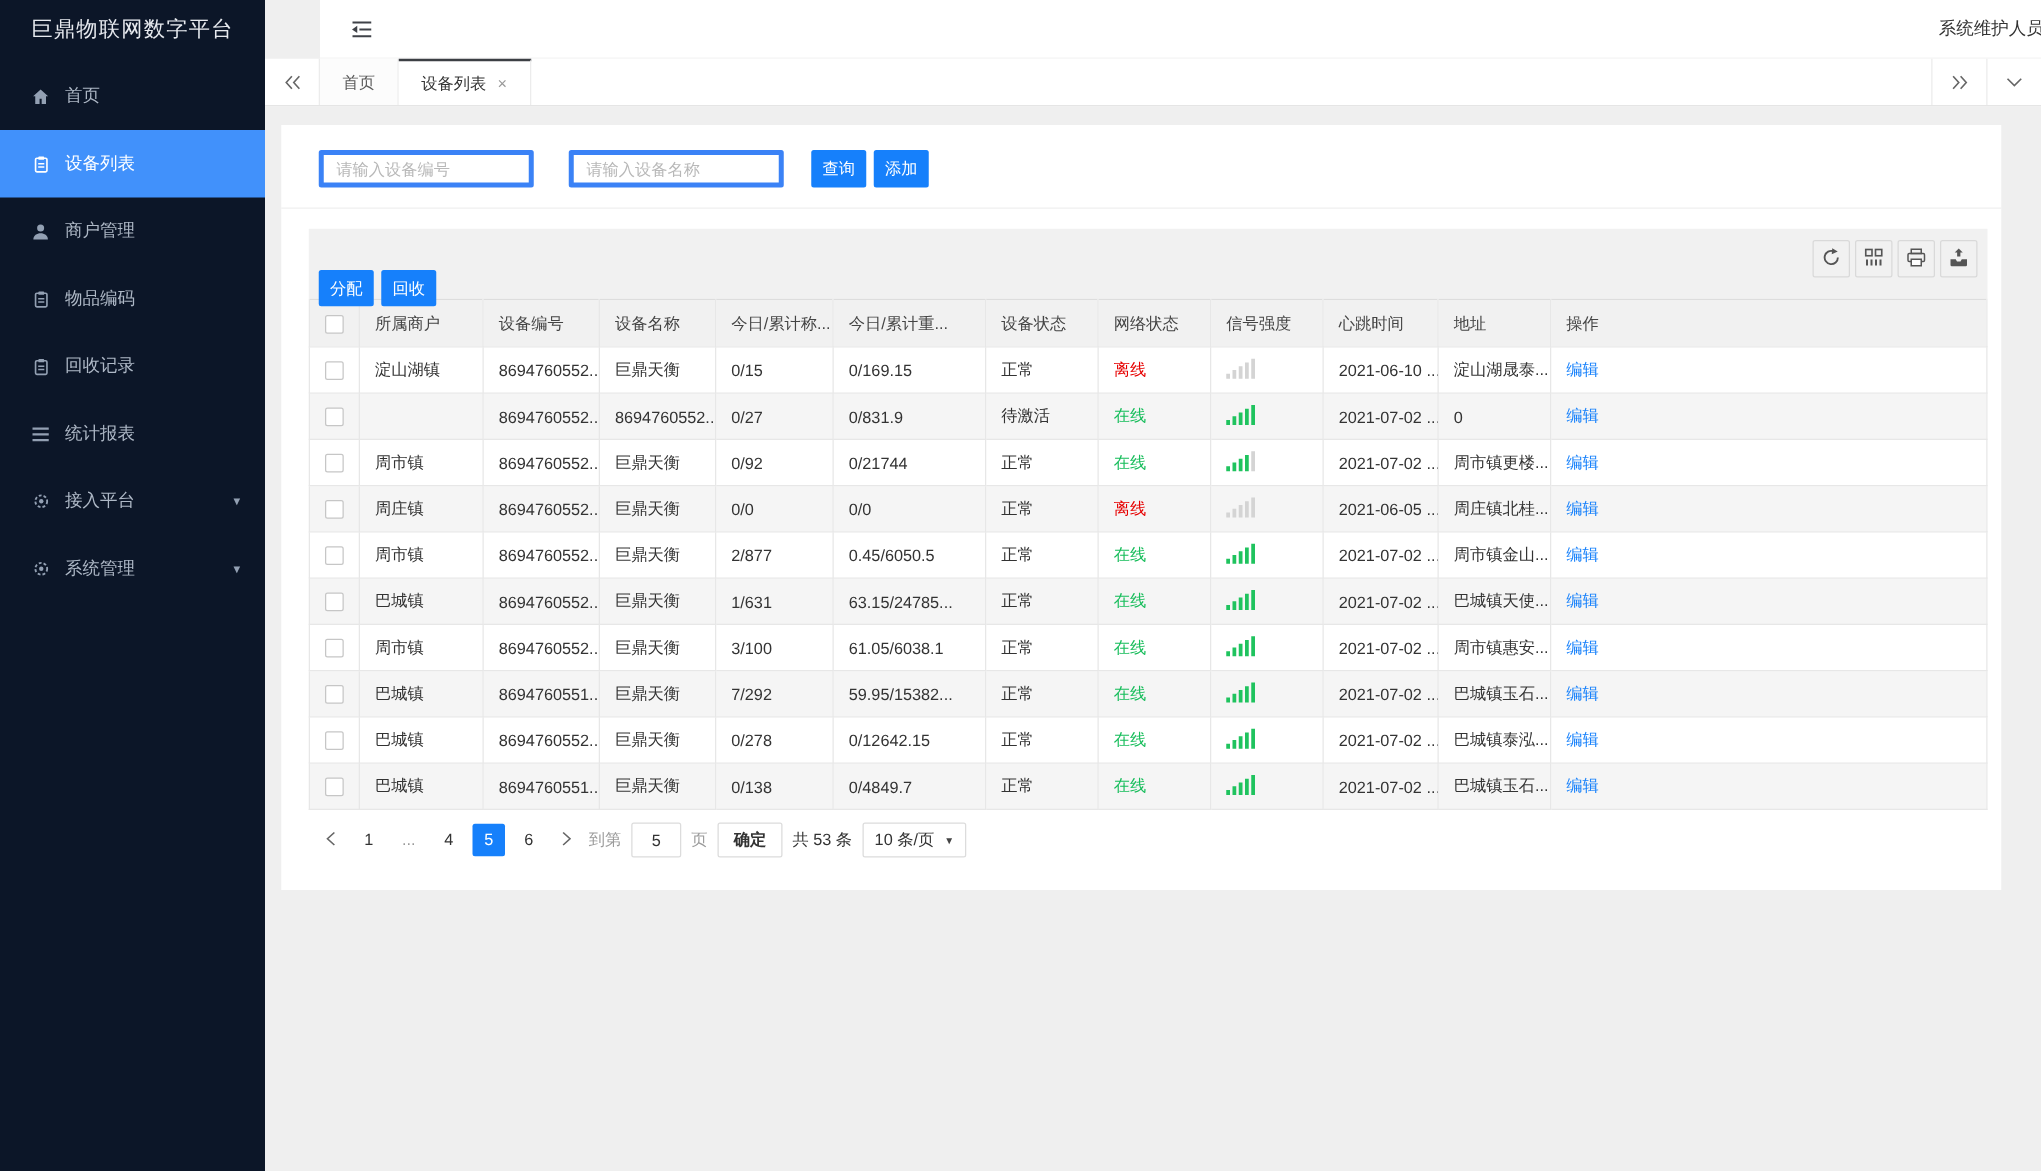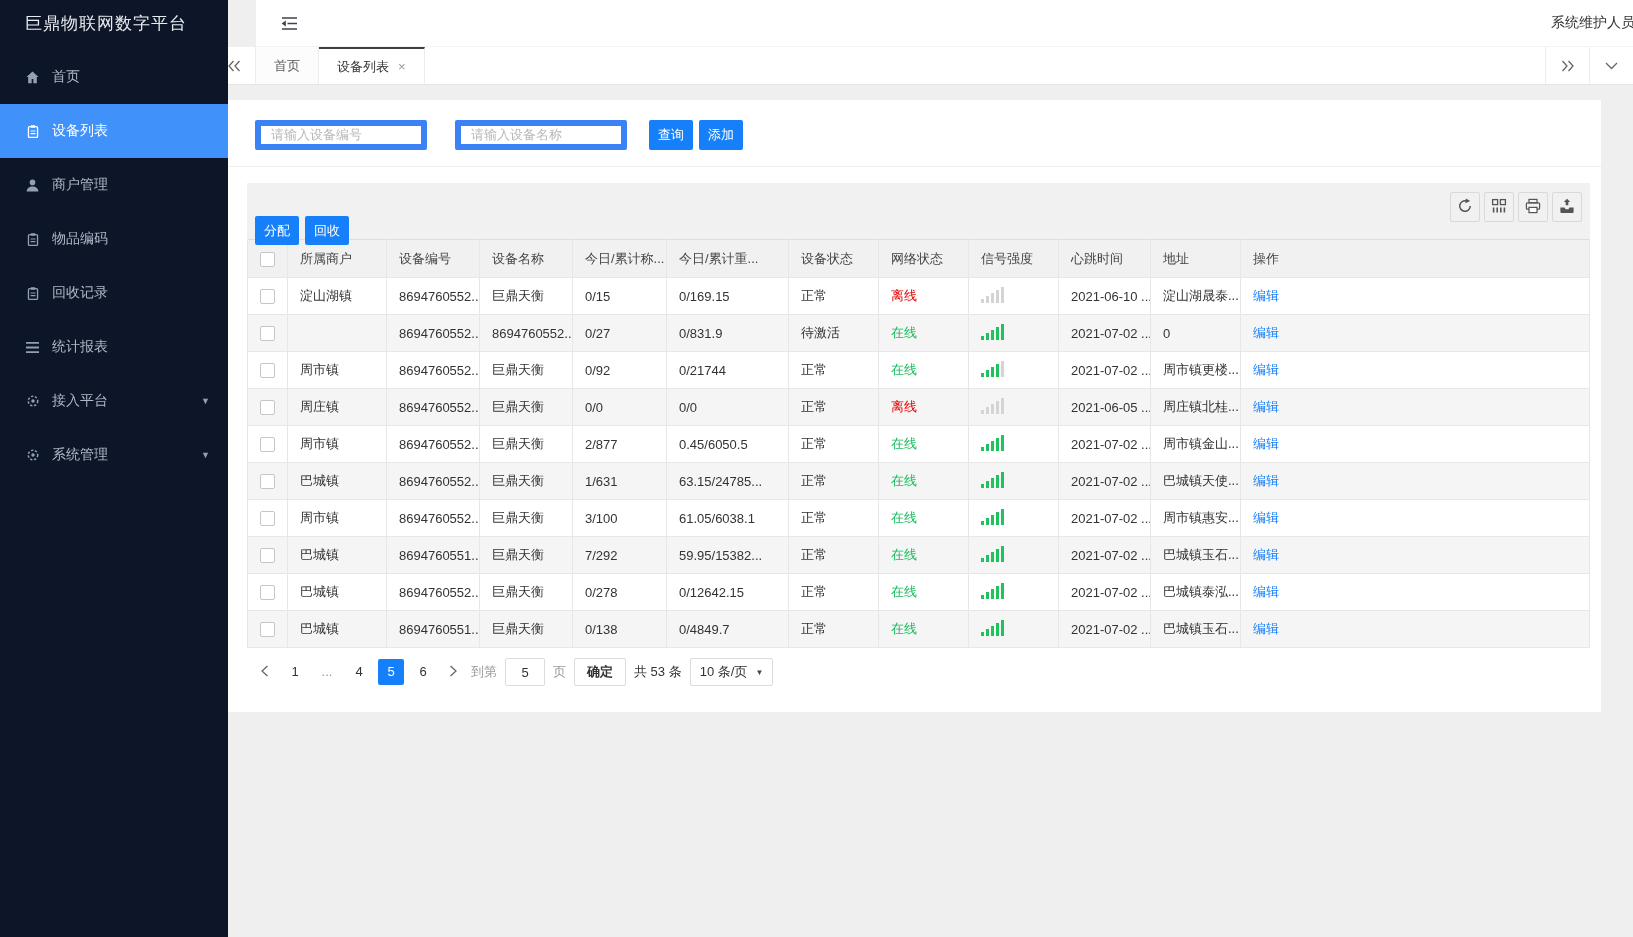--- a/index.html
+++ b/index.html
@@ -2,21 +2,21 @@
 <html><head>
 <meta charset="utf-8">
 <style>
   * { box-sizing: border-box; margin: 0; padding: 0; }
   html,body { width:1633px; height:937px; overflow:hidden; }
   body {
     font-family: "Liberation Sans", "DejaVu Sans", sans-serif;
     background:#efefef; position:relative; font-size:13px; color:#333;
   }
   
-  .sidebar { position:absolute; left:0; top:0; width:228px; height:937px; background:#0c1628; z-index:5; }
+  .sidebar { position:absolute; left:0; top:0; width:212px; height:937px; background:#0c1628; z-index:5; }
   .sidebar-title { height:48px; line-height:48px; padding-left:25px; color:#e7eaef; font-size:17px; letter-spacing:1px; white-space:nowrap; }
   .menu { margin-top:2px; }
   .menu-item { height:54px; display:flex; align-items:center; padding:0 18px 0 24px; color:#aeb8c6; font-size:14px; cursor:pointer; position:relative; }
   .menu-item .mi-icon { width:17px; height:16px; margin-right:11px; display:inline-flex; align-items:center; justify-content:center; color:#93a0b3; }
   .menu-item.active { background:#4191fb; color:#fff; }
   .menu-item.active .mi-icon { color:#fff; }
   .menu-item .mi-caret { margin-left:auto; font-size:9px; color:#93a0b3; }
   
   .header { position:absolute; left:212px; top:0; width:1421px; height:47px; background:#fff; display:flex; align-items:center; justify-content:space-between; padding:0 26px 0 24px; border-bottom:1px solid #f3f3f3;margin-left:44px; }
   .fold-btn { color:#3f4248; display:inline-flex; cursor:pointer; }
@@ -27,21 +27,21 @@
   .tab-ctrl { width:44px; display:flex; align-items:center; justify-content:center; color:#666; cursor:pointer; }
   .tab-ctrl.left { border-right:1px solid #ececec; }
   .tab-ctrl.right { border-left:1px solid #ececec; }
   .tabs-wrap { display:flex; flex:1; }
   .tab { padding:0 18px; display:flex; align-items:center; gap:9px; font-size:13px; color:#595959; border-right:1px solid #ececec; cursor:pointer; background:#fcfcfc; }
   .tab.active { background:#fff; border-top:2px solid #3c3f44; color:#333; }
   .tab .tab-close { color:#9a9a9a; font-size:13px; line-height:1; cursor:pointer; }
   
   .card { position:absolute; left:225px; top:100px; width:1376px; height:612px; background:#fff; }
   .filter-row { position:absolute; top:20px; left:30px; display:flex; align-items:center; }
-  .filter-input { width:172px; height:30px; border:6px solid #3b82f6; border-radius:2px; padding:0 10px; font-size:13px; color:#333; outline:none; font-family:Liberation Mono, monospace; }
+  .filter-input { width:172px; height:30px; border:4px solid #3b82f6; border-radius:2px; padding:0 10px; font-size:13px; color:#333; outline:none; font-family:Liberation Sans, sans-serif; }
   .filter-input::placeholder { color:#b8b8b8; }
   .gap28 { width:28px; } .gap22 { width:22px; } .gap6 { width:6px; }
   .btn-primary { min-width:44px; height:30px; background:#1680fb; color:#fff; border:none; border-radius:2px; font-size:13px; padding:0 9px; cursor:pointer; font-family:inherit; }
   .divider { position:absolute; top:66px; left:0; width:100%; border-top:1px solid #f0f0f0; }
   
   .table-zone { position:absolute; left:22px; top:83px; width:1343px; }
   .tz-toolbar { height:56px; background:#f1f1f1; display:flex; align-items:flex-start; padding:9px 8px 0 8px; }
   .tz-toolbar .btn-primary { height:29px;margin-top:24px; }
   .tz-icons { margin-left:auto; display:flex; gap:4px; }
   .icon-btn { width:30px; height:30px; background:transparent; border:1px solid #d9d9d9; border-radius:2px; display:flex; align-items:center; justify-content:center; color:#555; cursor:pointer; }

